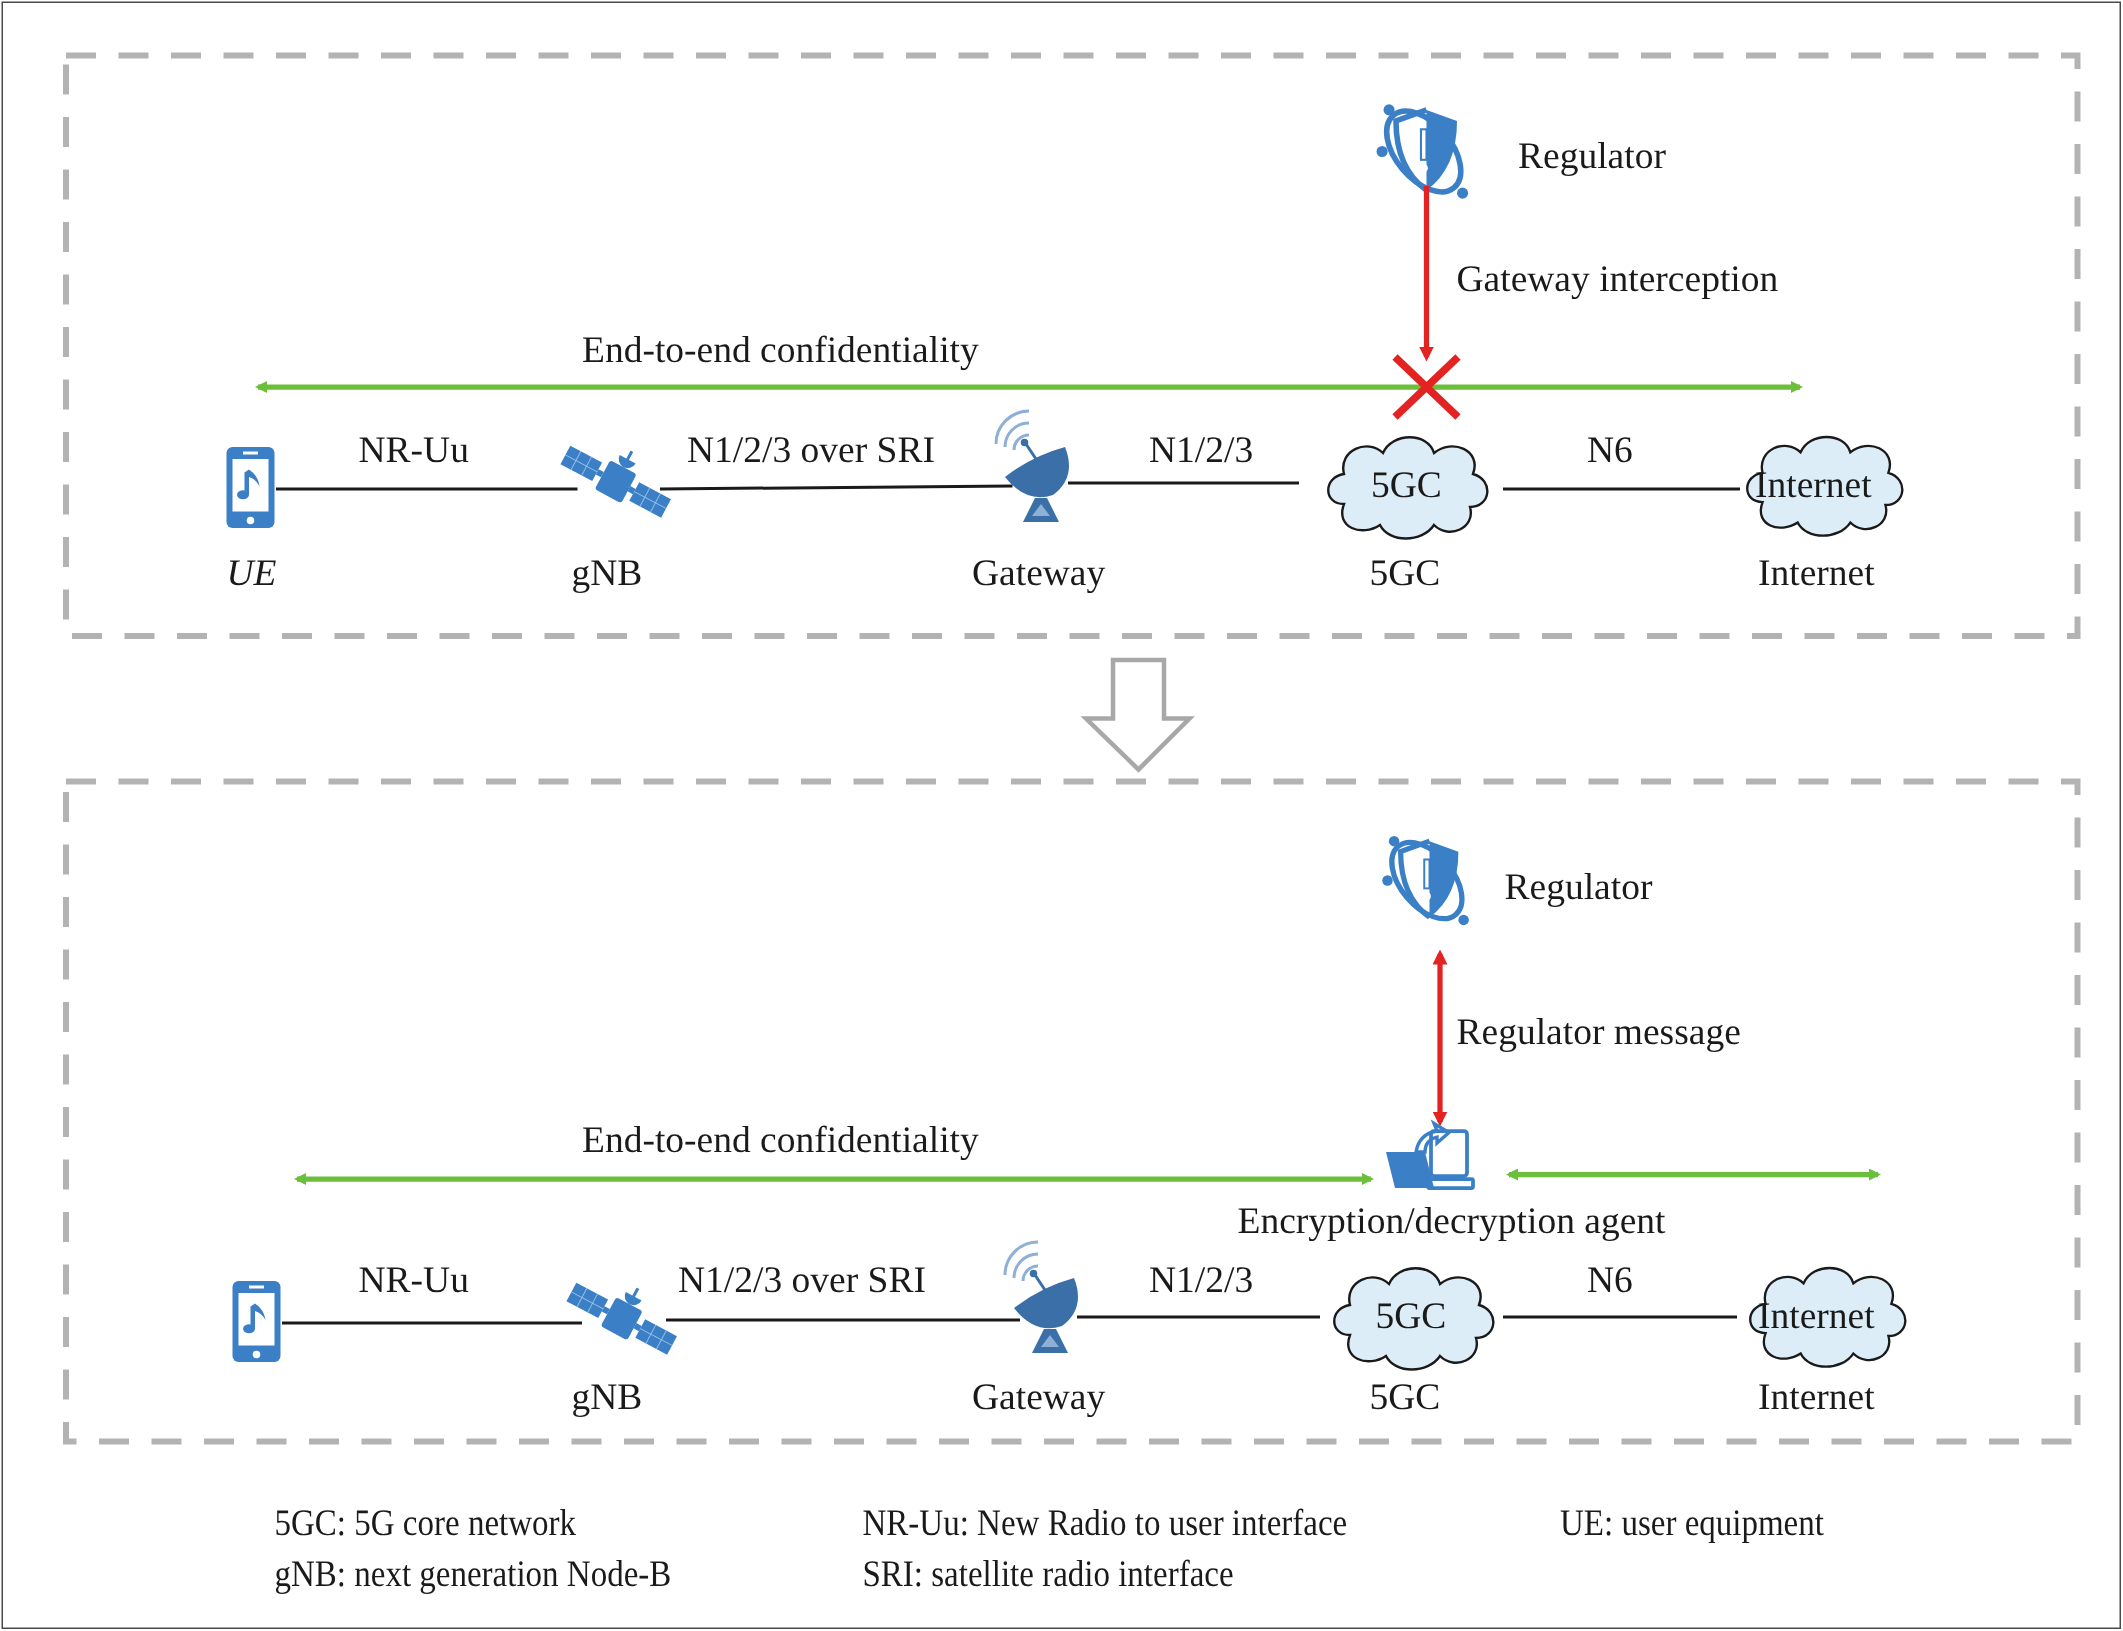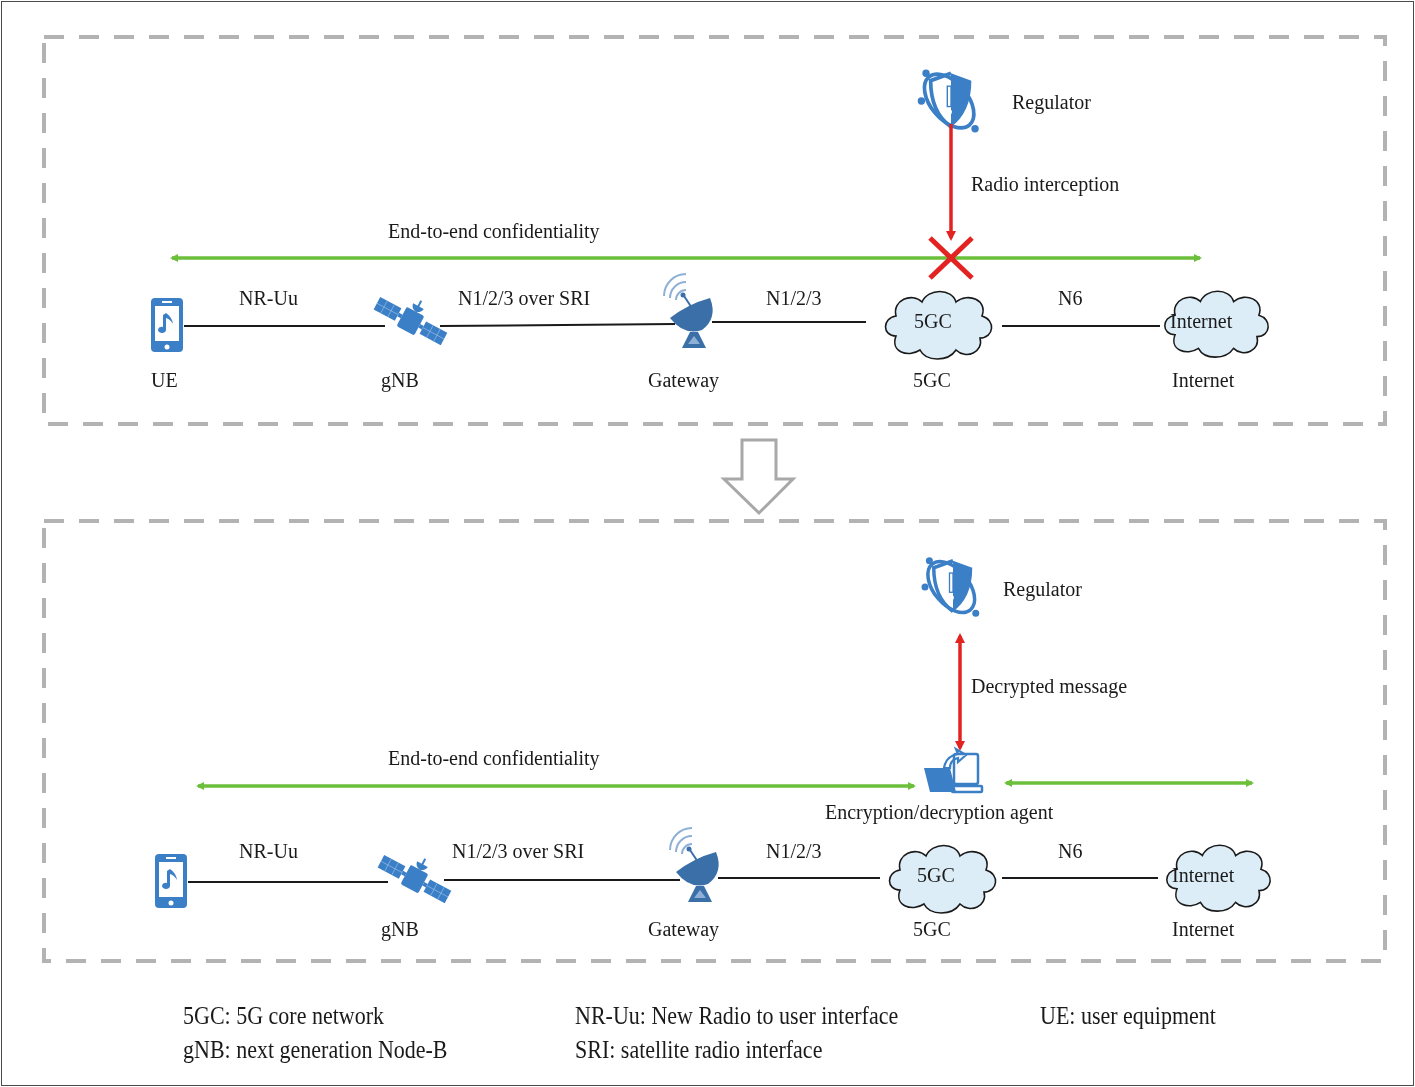--- a/index.html
+++ b/index.html
@@ -1,20 +1,20 @@
 <!DOCTYPE html>
 <html><head>
 <meta charset="utf-8">
 <style>
   html, body { margin:0; padding:0; background:#fff; }
   body { width:1415px; height:1087px; position:relative; overflow:hidden;
          font-family:"Liberation Serif","DejaVu Serif",serif; color:#1a1a1a; }
   .frame { position:absolute; left:1px; top:1px; width:1411px; height:1083px; border:1px solid #4a4a4a; }
   svg.diagram { position:absolute; left:0; top:0; }
-  .lbl { position:absolute; font-size:20px; white-space:nowrap; line-height:1; }
+  .lbl { position:absolute; font-size:25px; white-space:nowrap; line-height:1; }
   .legend { position:absolute; font-size:25px; white-space:nowrap; line-height:1;
             transform:scaleX(0.88); transform-origin:left top; }
 </style>
 </head>
 <body>
 
 <div class="frame"></div>
 
 <svg class="diagram" width="1415" height="1087" viewBox="0 0 1415 1087">
   <defs>
@@ -125,36 +125,36 @@
 
     <use href="#shield" x="916" y="552" width="74" height="70"></use>
     <line x1="960" y1="636" x2="960" y2="748" stroke="#e32222" stroke-width="3.5" marker-start="url(#rHead)" marker-end="url(#rHead)"></line>
     <use href="#agent" x="922" y="746" width="66" height="50"></use>
     <line x1="198" y1="786" x2="914" y2="786" stroke="#6bbf3a" stroke-width="3.5" marker-start="url(#gHead)" marker-end="url(#gHead)"></line>
     <line x1="1006" y1="783" x2="1252" y2="783" stroke="#6bbf3a" stroke-width="3.5" marker-start="url(#gHead)" marker-end="url(#gHead)"></line>
   </g>
 </svg>
 
 <span class="lbl" style="left:1012px;top:92px;">Regulator</span>
-<span class="lbl" style="left:971px;top:174px;">Radio interception</span>
+<span class="lbl" style="left:971px;top:174px;">Gateway interception</span>
 <span class="lbl" style="left:388px;top:221px;">End-to-end confidentiality</span>
 <span class="lbl" style="left:239px;top:288px;">NR-Uu</span>
 <span class="lbl" style="left:458px;top:288px;">N1/2/3 over SRI</span>
 <span class="lbl" style="left:766px;top:288px;">N1/2/3</span>
 <span class="lbl" style="left:1058px;top:288px;">N6</span>
 <span class="lbl" style="left:914px;top:311px;">5GC</span>
 <span class="lbl" style="left:1170px;top:311px;">Internet</span>
-<span class="lbl" style="left:151px;top:370px;">UE</span>
+<span class="lbl" style="left:151px;top:370px;font-style:italic;">UE</span>
 <span class="lbl" style="left:381px;top:370px;">gNB</span>
 <span class="lbl" style="left:648px;top:370px;">Gateway</span>
 <span class="lbl" style="left:913px;top:370px;">5GC</span>
 <span class="lbl" style="left:1172px;top:370px;">Internet</span>
 
 <span class="lbl" style="left:1003px;top:579px;">Regulator</span>
-<span class="lbl" style="left:971px;top:676px;">Decrypted message</span>
+<span class="lbl" style="left:971px;top:676px;">Regulator message</span>
 <span class="lbl" style="left:388px;top:748px;">End-to-end confidentiality</span>
 <span class="lbl" style="left:789px;top:802px;margin-left:36px;">Encryption/decryption agent</span>
 <span class="lbl" style="left:239px;top:841px;">NR-Uu</span>
 <span class="lbl" style="left:452px;top:841px;">N1/2/3 over SRI</span>
 <span class="lbl" style="left:766px;top:841px;">N1/2/3</span>
 <span class="lbl" style="left:1058px;top:841px;">N6</span>
 <span class="lbl" style="left:917px;top:865px;">5GC</span>
 <span class="lbl" style="left:1172px;top:865px;">Internet</span>
 <span class="lbl" style="left:381px;top:919px;">gNB</span>
 <span class="lbl" style="left:648px;top:919px;">Gateway</span>

